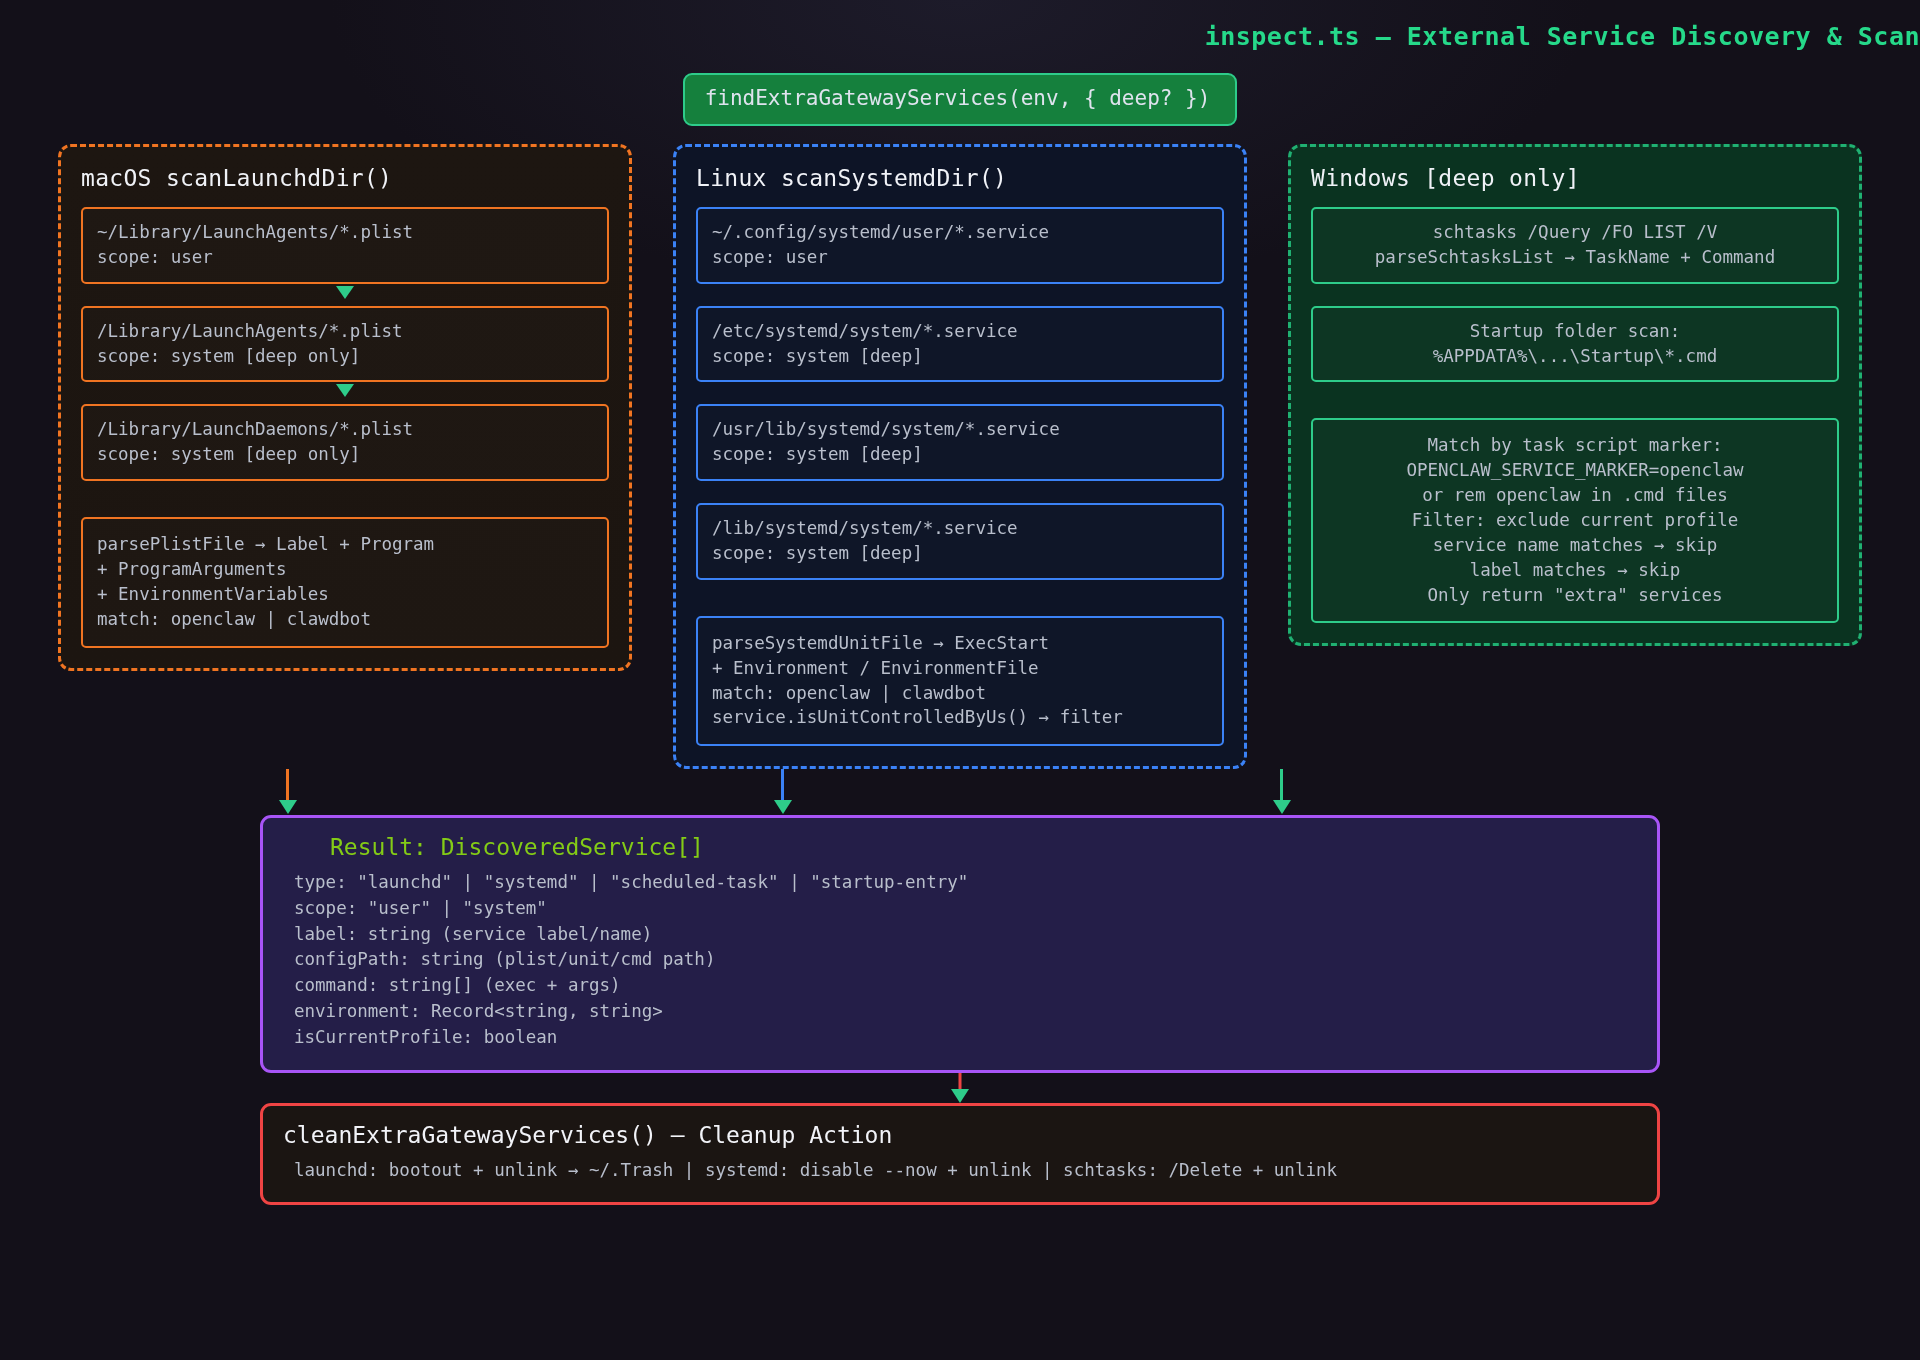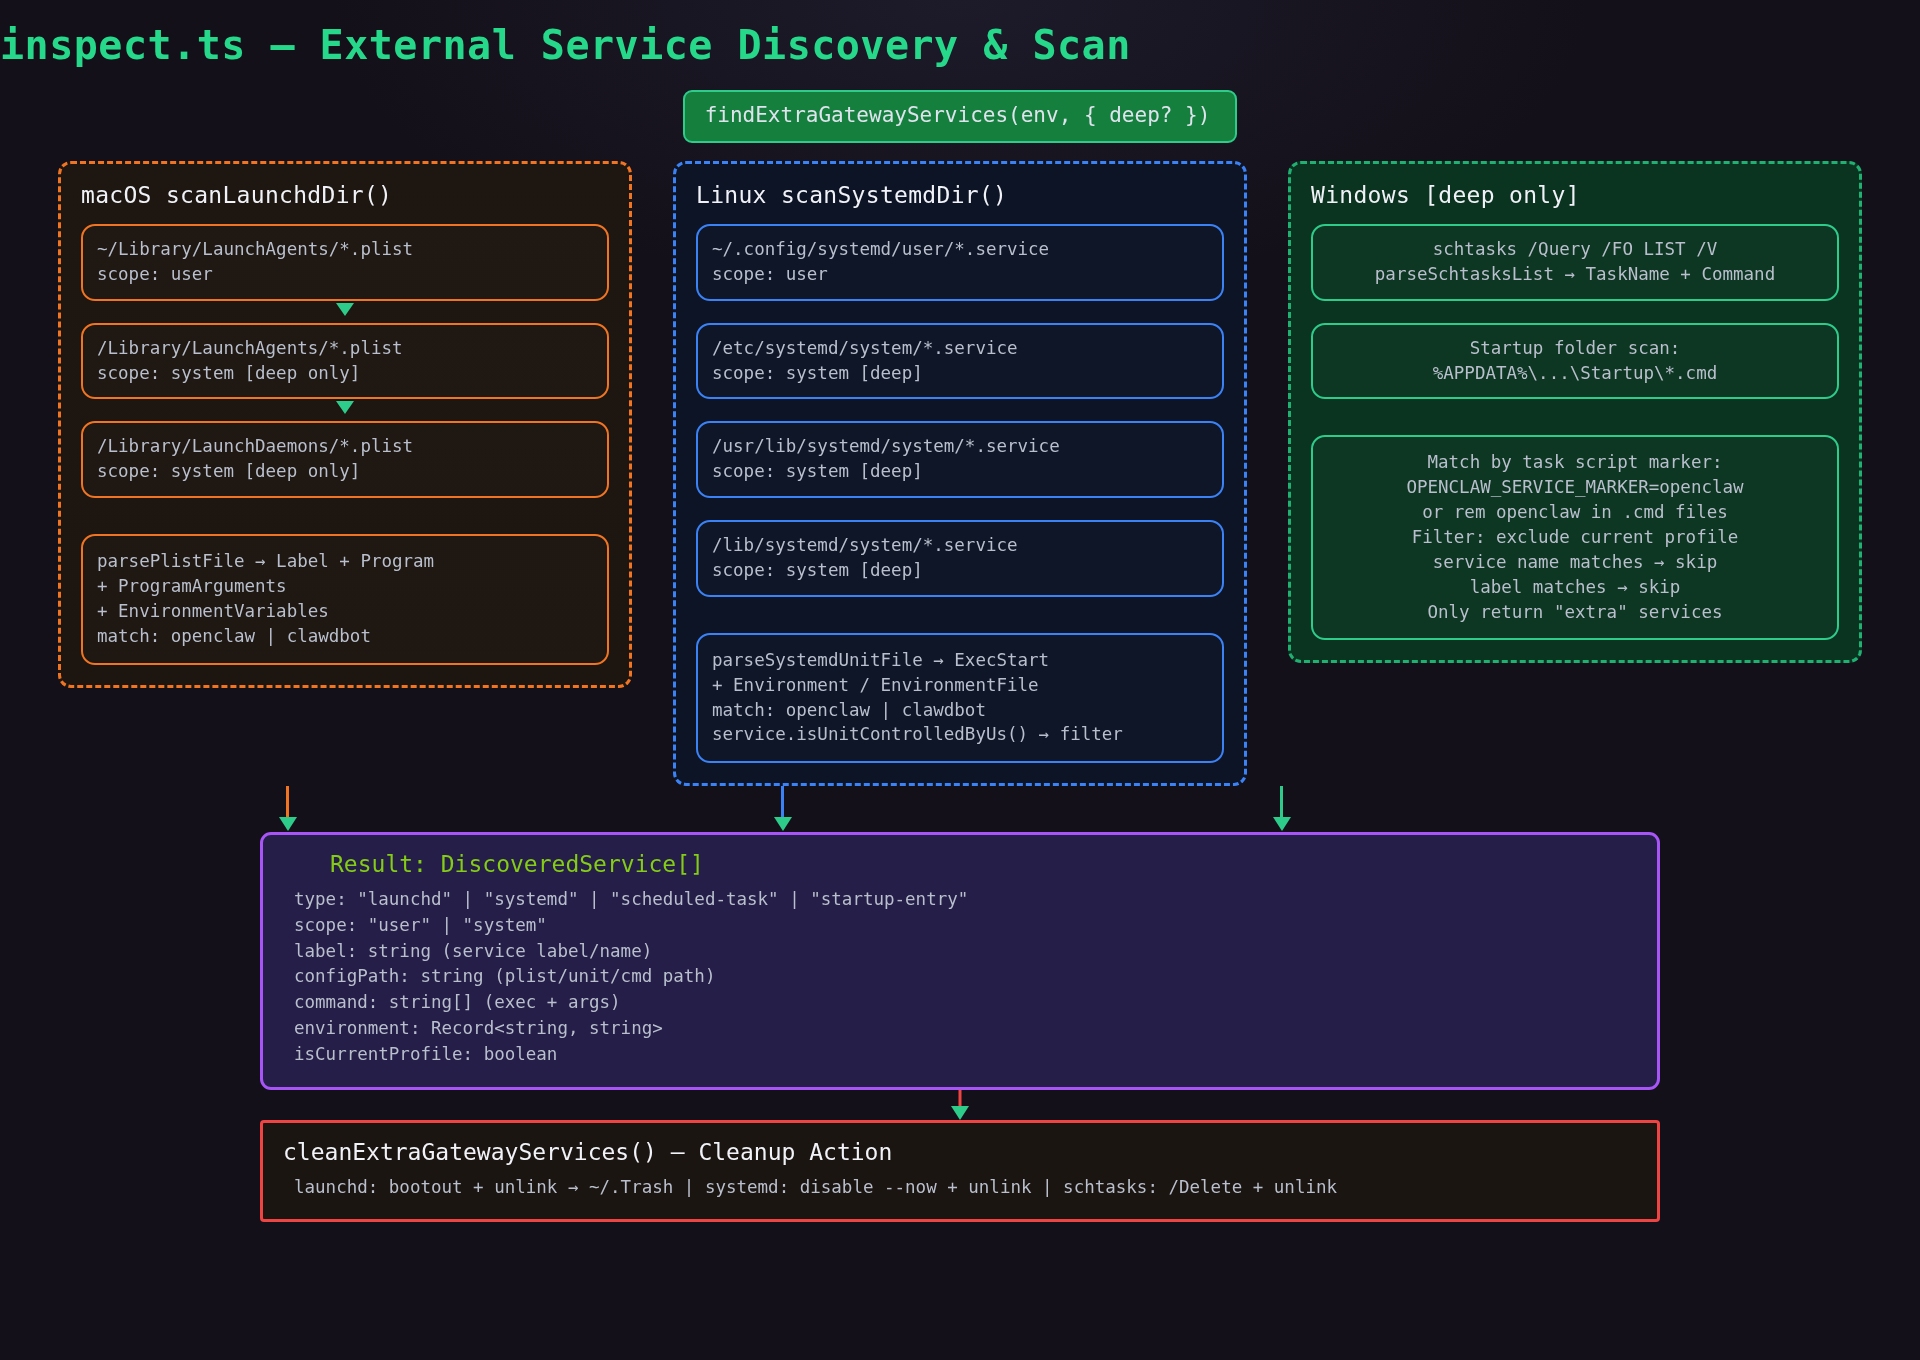--- a/index.html
+++ b/index.html
@@ -14,23 +14,23 @@
   body {
     font-family: "DejaVu Sans Mono", "Liberation Mono", monospace;
     position: relative;
     background:
       radial-gradient(ellipse 900px 420px at 50% 0%, #1d1b2a 0%, rgba(29,27,42,0) 70%),
       #131019;
   }
 
   
   .title {
-    text-align: left;
+    text-align: right;
     color: #26d98a;
-    font-size: 40px;
+    font-size: 25px;
     font-weight: bold;
     letter-spacing: 0.5px;
     padding-top: 22px;
     margin: 0;
   }
 
   
   .entry-wrap {
     display: flex;
     justify-content: center;
@@ -72,21 +72,21 @@
   .panel.linux {
     border: 3px dashed #3b82f6;
     background: #0d1426;
   }
   .panel.win {
     border: 3px dashed #20b072;
     background: #0a3320;
   }
 
   .node {
-    border-radius: 14px;
+    border-radius: 5px;
     padding: 11px 14px 12px 14px;
     color: #b9bfcc;
     font-size: 17.5px;
     line-height: 1.42;
     white-space: pre;
   }
   .panel.mac .node { border: 2px solid #f07422; background: rgba(255,255,255,0.012); }
   .panel.linux .node { border: 2px solid #3b82f6; background: rgba(255,255,255,0.012); }
   .panel.win .node { border: 2px solid #2ecc8a; background: rgba(255,255,255,0.014); text-align: center; }
 
@@ -182,21 +182,21 @@
     width: 0; height: 0;
     border-left: 9px solid transparent;
     border-right: 9px solid transparent;
     border-top: 14px solid #2ecc8a;
   }
 
   
   .cleanup-wrap { padding: 0 260px; }
   .cleanup-box {
     border: 3px solid #ef4444;
-    border-radius: 4px;
+    border-radius: 11px;
     background: #1b1512;
     padding: 16px 20px 22px 20px;
   }
   .cleanup-title {
     color: #f2f3f8;
     font-size: 23px;
     margin-bottom: 12px;
   }
   .cleanup-line {
     color: #b9bfcc;

